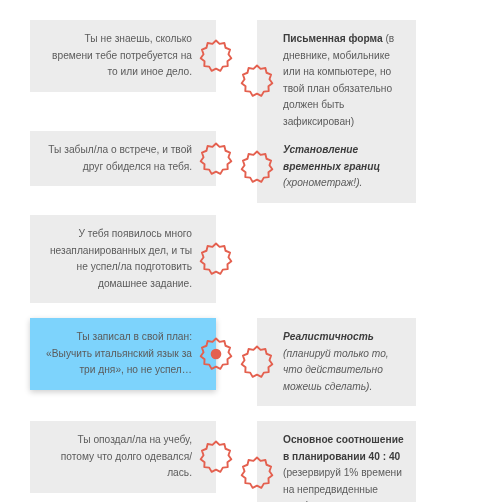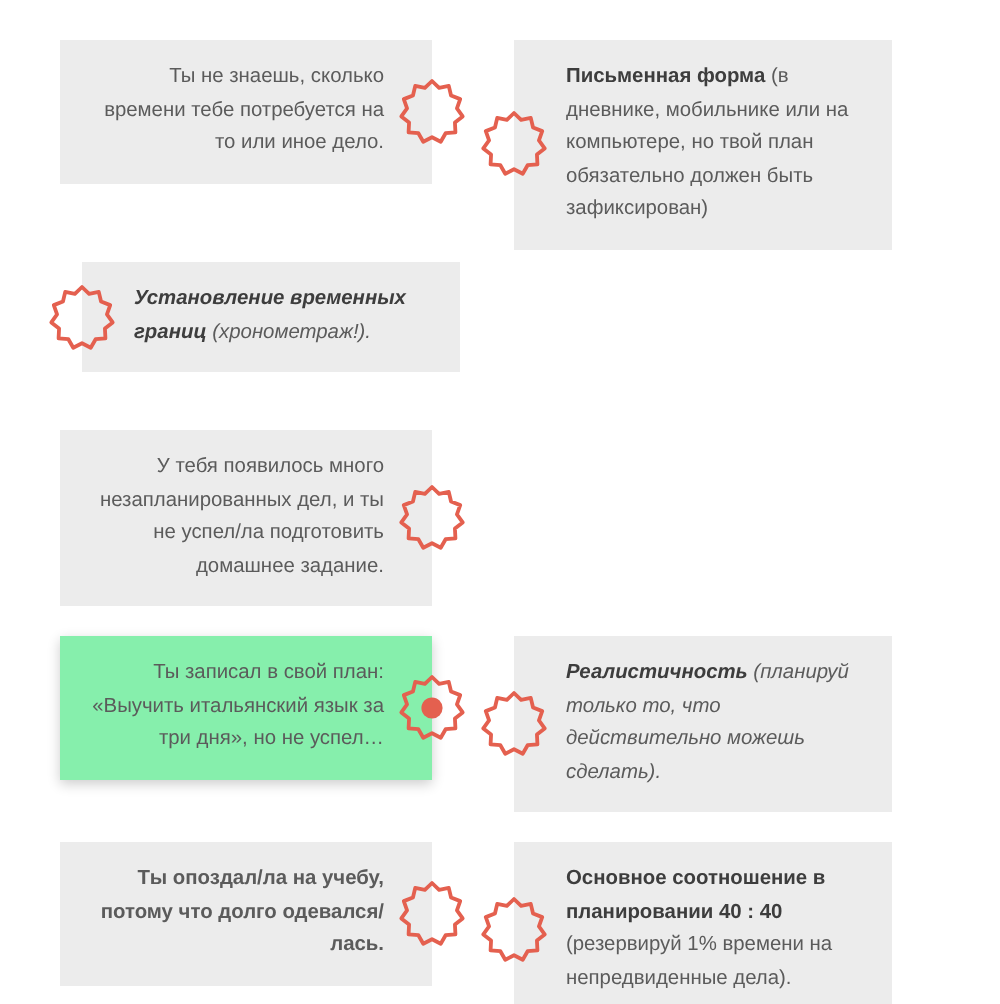--- a/index.html
+++ b/index.html
@@ -41,27 +41,27 @@
     text-align: right;
     color: #5b5b5b;
     font-size: 10.2px;
     line-height: 16.5px;
     min-height: 40px;
     display: flex;
     flex-direction: column;
     justify-content: center;
   }
   .box-left.selected {
-    background: #86efac;
+    background: #7dd3fc;
     box-shadow: 0 2px 6px rgba(0,0,0,0.20);
   }
   
   .col-right {
     position: relative;
-    width: 189px;
+    width: 159px;
     margin-left: 41px;
     box-sizing: border-box;
   }
   .box-right {
     background: #ececec;
     box-sizing: border-box;
     padding: 11px 12px 11px 26px;
     text-align: left;
     color: #5b5b5b;
     font-size: 10.2px;
@@ -117,20 +117,28 @@
           <p style="margin: 0px;"><span class="lead">Письменная форма</span><span> (в дневнике, мобильнике или на компьютере, но твой план обязательно должен быть зафиксирован)</span></p>
         </div>
         <span class="gear on-left">
           <svg viewBox="0 0 38 38">
             <polygon points="19.00,3.50 22.55,6.91 27.38,5.96 28.52,10.75 33.10,12.56 31.47,17.21 34.34,21.21 30.46,24.23 30.71,29.15 25.81,29.60 23.37,33.87 19.00,31.60 14.63,33.87 12.19,29.60 7.29,29.15 7.54,24.23 3.66,21.21 6.53,17.21 4.90,12.56 9.48,10.75 10.62,5.96 15.45,6.91" fill="none" stroke="#e4604f" stroke-width="1.9" stroke-linejoin="round"></polygon>
           </svg>
         </span>
       </div>
     </div>
     <div class="row" style="top: 131px;">
+      <div class="col-left wrap">
+        <div class="box-left" style="min-height: 50px;">Ты забыл/ла о встрече, и твой друг обиделся на тебя.</div>
+        <span class="gear on-right">
+          <svg viewBox="0 0 38 38">
+            <polygon points="19.00,3.50 22.55,6.91 27.38,5.96 28.52,10.75 33.10,12.56 31.47,17.21 34.34,21.21 30.46,24.23 30.71,29.15 25.81,29.60 23.37,33.87 19.00,31.60 14.63,33.87 12.19,29.60 7.29,29.15 7.54,24.23 3.66,21.21 6.53,17.21 4.90,12.56 9.48,10.75 10.62,5.96 15.45,6.91" fill="none" stroke="#e4604f" stroke-width="1.9" stroke-linejoin="round"></polygon>
+          </svg>
+        </span>
+      </div>
       <div class="col-right wrap">
         <div class="box-right" style="min-height: 50px; font-style: italic;">
           <p style="margin: 0px;"><span class="lead">Установление временных границ</span><span> (хронометраж!).</span></p>
         </div>
         <span class="gear on-left">
           <svg viewBox="0 0 38 38">
             <polygon points="19.00,3.50 22.55,6.91 27.38,5.96 28.52,10.75 33.10,12.56 31.47,17.21 34.34,21.21 30.46,24.23 30.71,29.15 25.81,29.60 23.37,33.87 19.00,31.60 14.63,33.87 12.19,29.60 7.29,29.15 7.54,24.23 3.66,21.21 6.53,17.21 4.90,12.56 9.48,10.75 10.62,5.96 15.45,6.91" fill="none" stroke="#e4604f" stroke-width="1.9" stroke-linejoin="round"></polygon>
           </svg>
         </span>
       </div>
@@ -161,21 +169,21 @@
         </div>
         <span class="gear on-left">
           <svg viewBox="0 0 38 38">
             <polygon points="19.00,3.50 22.55,6.91 27.38,5.96 28.52,10.75 33.10,12.56 31.47,17.21 34.34,21.21 30.46,24.23 30.71,29.15 25.81,29.60 23.37,33.87 19.00,31.60 14.63,33.87 12.19,29.60 7.29,29.15 7.54,24.23 3.66,21.21 6.53,17.21 4.90,12.56 9.48,10.75 10.62,5.96 15.45,6.91" fill="none" stroke="#e4604f" stroke-width="1.9" stroke-linejoin="round"></polygon>
           </svg>
         </span>
       </div>
     </div>
     <div class="row" style="top: 421px;">
       <div class="col-left wrap">
-        <div class="box-left" style="min-height: 48px; font-weight: bold;">Ты опоздал/ла на учебу, потому что долго одевался/лась.</div>
+        <div class="box-left" style="min-height: 48px;">Ты опоздал/ла на учебу, потому что долго одевался/лась.</div>
         <span class="gear on-right">
           <svg viewBox="0 0 38 38">
             <polygon points="19.00,3.50 22.55,6.91 27.38,5.96 28.52,10.75 33.10,12.56 31.47,17.21 34.34,21.21 30.46,24.23 30.71,29.15 25.81,29.60 23.37,33.87 19.00,31.60 14.63,33.87 12.19,29.60 7.29,29.15 7.54,24.23 3.66,21.21 6.53,17.21 4.90,12.56 9.48,10.75 10.62,5.96 15.45,6.91" fill="none" stroke="#e4604f" stroke-width="1.9" stroke-linejoin="round"></polygon>
           </svg>
         </span>
       </div>
       <div class="col-right wrap">
         <div class="box-right" style="min-height: 48px;">
           <p style="margin: 0px;"><span class="lead">Основное соотношение в планировании 40 : 40</span><span> (резервируй 1% времени на непредвиденные дела).</span></p>
         </div>

